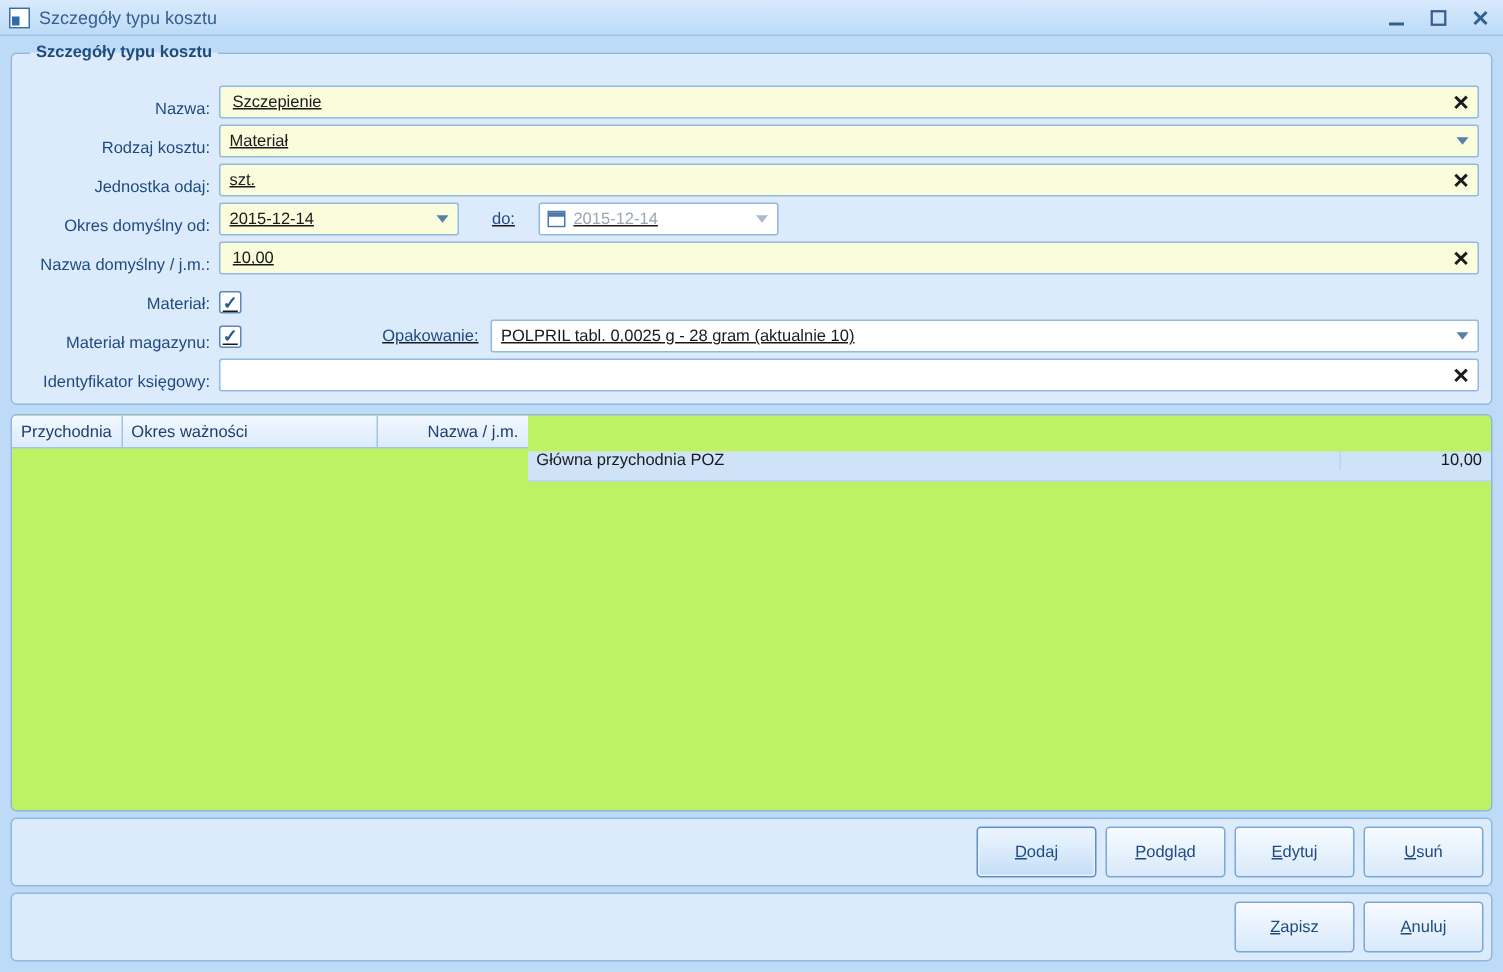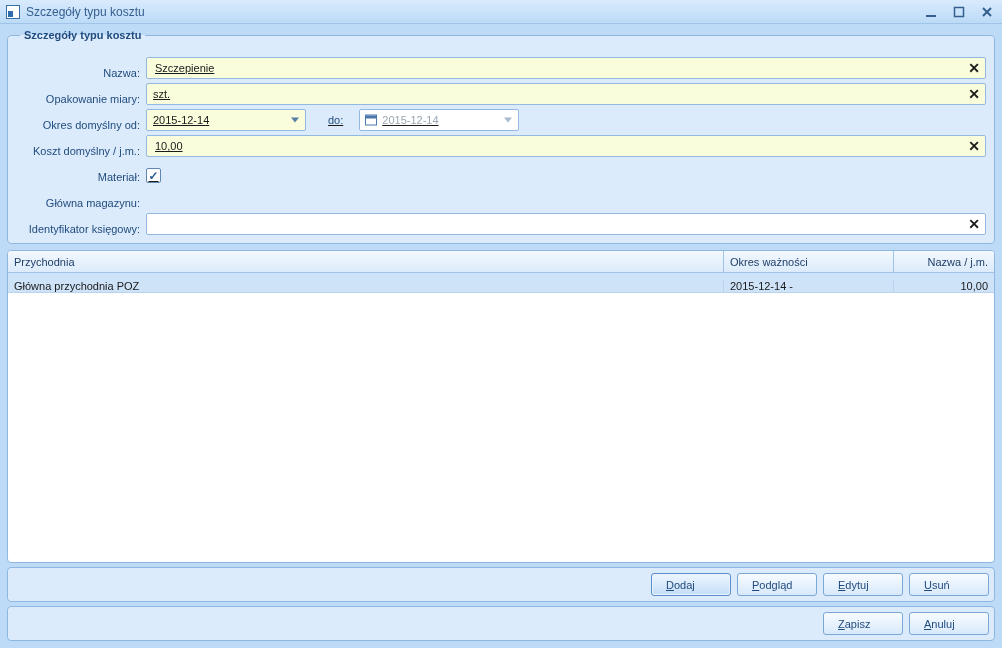--- a/index.html
+++ b/index.html
@@ -45,34 +45,34 @@
   .date .caret { position:absolute; right:6px; top:50%; transform:translateY(-50%); width:0;height:0;border-left:4px solid transparent;border-right:4px solid transparent;border-top:5px solid #5a7fa7; }
   .date.disabled { background:#fafddb; color:#9aa6b3; }
   .date.disabled .caret { border-top-color:#a9bace; }
   .date.disabled.white { background:#fff; }
 
   .second-label { color:#1f4b7e; padding: 0 8px 0 14px; }
 
   .checkbox { width:15px; height:15px; border:1px solid #5f87b4; background:#fff; border-radius:2px; display:flex; align-items:center; justify-content:center; cursor:pointer; }
   .checkbox.checked::after { content:"✓"; font-size:12px; line-height:12px; color:#2a5a92; font-weight:bold; }
 
-  .grid-panel { border:1px solid #8fb7e0; border-radius:4px; background:#ffffff; margin-top:2px; display:flex; flex-direction:column; flex:1; overflow:hidden; }
+  .grid-panel { border:1px solid #8fb7e0; border-radius:4px; background:#bef264; margin-top:2px; display:flex; flex-direction:row; flex:1; overflow:hidden; }
   .grid-header { display:flex; background:linear-gradient(#f3f8fe,#dcebfb); border-bottom:1px solid #9fc4e8; height:22px; align-items:stretch; }
   .gh-cell { border-right:1px solid #9fc4e8; padding:0 6px; display:flex; align-items:center; color:#20406a; }
   .gh-cell:last-child { border-right:none; }
   .col-0 { flex:1; }
   .col-1 { width:170px; }
   .col-2 { width:100px; justify-content:flex-end; text-align:right; }
   .grid-body { flex:1; overflow:auto; }
-  .grid-row { display:flex; height:20px; align-items:flex-end; background:#cfe3f8; border-bottom:1px solid #b9d3ef; }
+  .grid-row { display:flex; height:20px; align-items:flex-start; background:#cfe3f8; border-bottom:1px solid #b9d3ef;margin-top:24px; }
   .gr-cell { border-right:1px solid #b9d3ef; padding:0 6px; display:flex; align-items:center; }
   .gr-cell:last-child { border-right:none; }
 
   .button-bar { border:1px solid #8fb7e0; border-radius:4px; background:#dcebfb; padding:5px; display:flex; justify-content:flex-end; gap:6px; }
-  .btn { min-width:80px; height:23px; background:linear-gradient(#f7fbff,#d8e9fb); border:1px solid #7aa7d6; border-radius:3px; padding:0 14px; display:flex; align-items:center; color:#1f4b7e; cursor:pointer; }
+  .btn { min-width:80px; height:23px; background:linear-gradient(#f7fbff,#d8e9fb); border:1px solid #7aa7d6; border-radius:3px; padding:16px 14px; display:flex; align-items:center; justify-content:center; color:#1f4b7e; cursor:pointer; }
   .btn.primary { background:linear-gradient(#eef6ff,#c4ddf7); border-color:#5c8fc8; box-shadow: inset 0 0 0 1px #e8f2ff; }
   .btn .ul { text-decoration: underline; }
 
   .row-inline { display:flex; align-items:center; gap:8px; width:100%; }
 </style>
 </head>
 <body>
 
 <div class="window">
 
@@ -107,23 +107,32 @@
       <div class="form-row">
         <div class="label-col">Nazwa:</div>
         <div class="field-col">
           <div class="input">
             <input value="Szczepienie" style="">
             <span class="clear">✕</span>
           </div>
         </div>
       </div>
 
-
-      <div class="form-row">
-        <div class="label-col">Opakowanie miary:</div>
+      <div class="form-row">
+        <div class="label-col">Rodzaj kosztu:</div>
+        <div class="field-col">
+          <div class="combo">
+            <span>Materiał</span>
+            <span class="caret"></span>
+          </div>
+        </div>
+      </div>
+
+      <div class="form-row">
+        <div class="label-col">Jednostka odaj:</div>
         <div class="field-col">
           <div class="combo with-clear">
             <span>szt.</span>
             <span class="clear">✕</span>
           </div>
         </div>
       </div>
 
       <div class="form-row">
         <div class="label-col">Okres domyślny od:</div>
@@ -135,38 +144,46 @@
           <span class="second-label">do:</span>
           <div class="date with-icon disabled white" style="background:#fff;">
             <span class="cal"></span>
             <span style="color:#9aa6b3">2015-12-14</span>
             <span class="caret"></span>
           </div>
         </div>
       </div>
 
       <div class="form-row">
-        <div class="label-col">Koszt domyślny / j.m.:</div>
+        <div class="label-col">Nazwa domyślny / j.m.:</div>
         <div class="field-col">
           <div class="input">
             <input value="10,00" style="">
             <span class="clear">✕</span>
           </div>
         </div>
       </div>
 
       <div class="form-row">
         <div class="label-col">Materiał:</div>
         <div class="field-col">
           <span class="checkbox checked"></span>
         </div>
       </div>
 
       <div class="form-row">
-        <div class="label-col">Główna magazynu:</div>
+        <div class="label-col">Materiał magazynu:</div>
+        <div class="field-col row-inline">
+          <span class="checkbox checked"></span>
+          <span style="flex:0 0 auto; width:150px; text-align:right; color:#1f4b7e;">Opakowanie:</span>
+          <div class="combo" style="background:#fff; flex:1;">
+            <span>POLPRIL tabl. 0,0025 g - 28 gram (aktualnie 10)</span>
+            <span class="caret"></span>
+          </div>
+        </div>
       </div>
 
       <div class="form-row">
         <div class="label-col">Identyfikator księgowy:</div>
         <div class="field-col">
           <div class="input white">
             <input value="" style="">
             <span class="clear">✕</span>
           </div>
         </div>
@@ -175,21 +192,20 @@
 
     <div class="grid-panel">
       <div class="grid-header">
         <div class="gh-cell col-0">Przychodnia</div>
         <div class="gh-cell col-1">Okres ważności</div>
         <div class="gh-cell col-2">Nazwa / j.m.</div>
       </div>
       <div class="grid-body">
         <div class="grid-row">
           <div class="gr-cell col-0">Główna przychodnia POZ</div>
-          <div class="gr-cell col-1">2015-12-14 -</div>
           <div class="gr-cell col-2">10,00</div>
         </div>
       </div>
     </div>
 
     <div class="button-bar">
       <div class="btn primary">
           <span><span class="ul">D</span>odaj</span>
         </div>
       <div class="btn">

